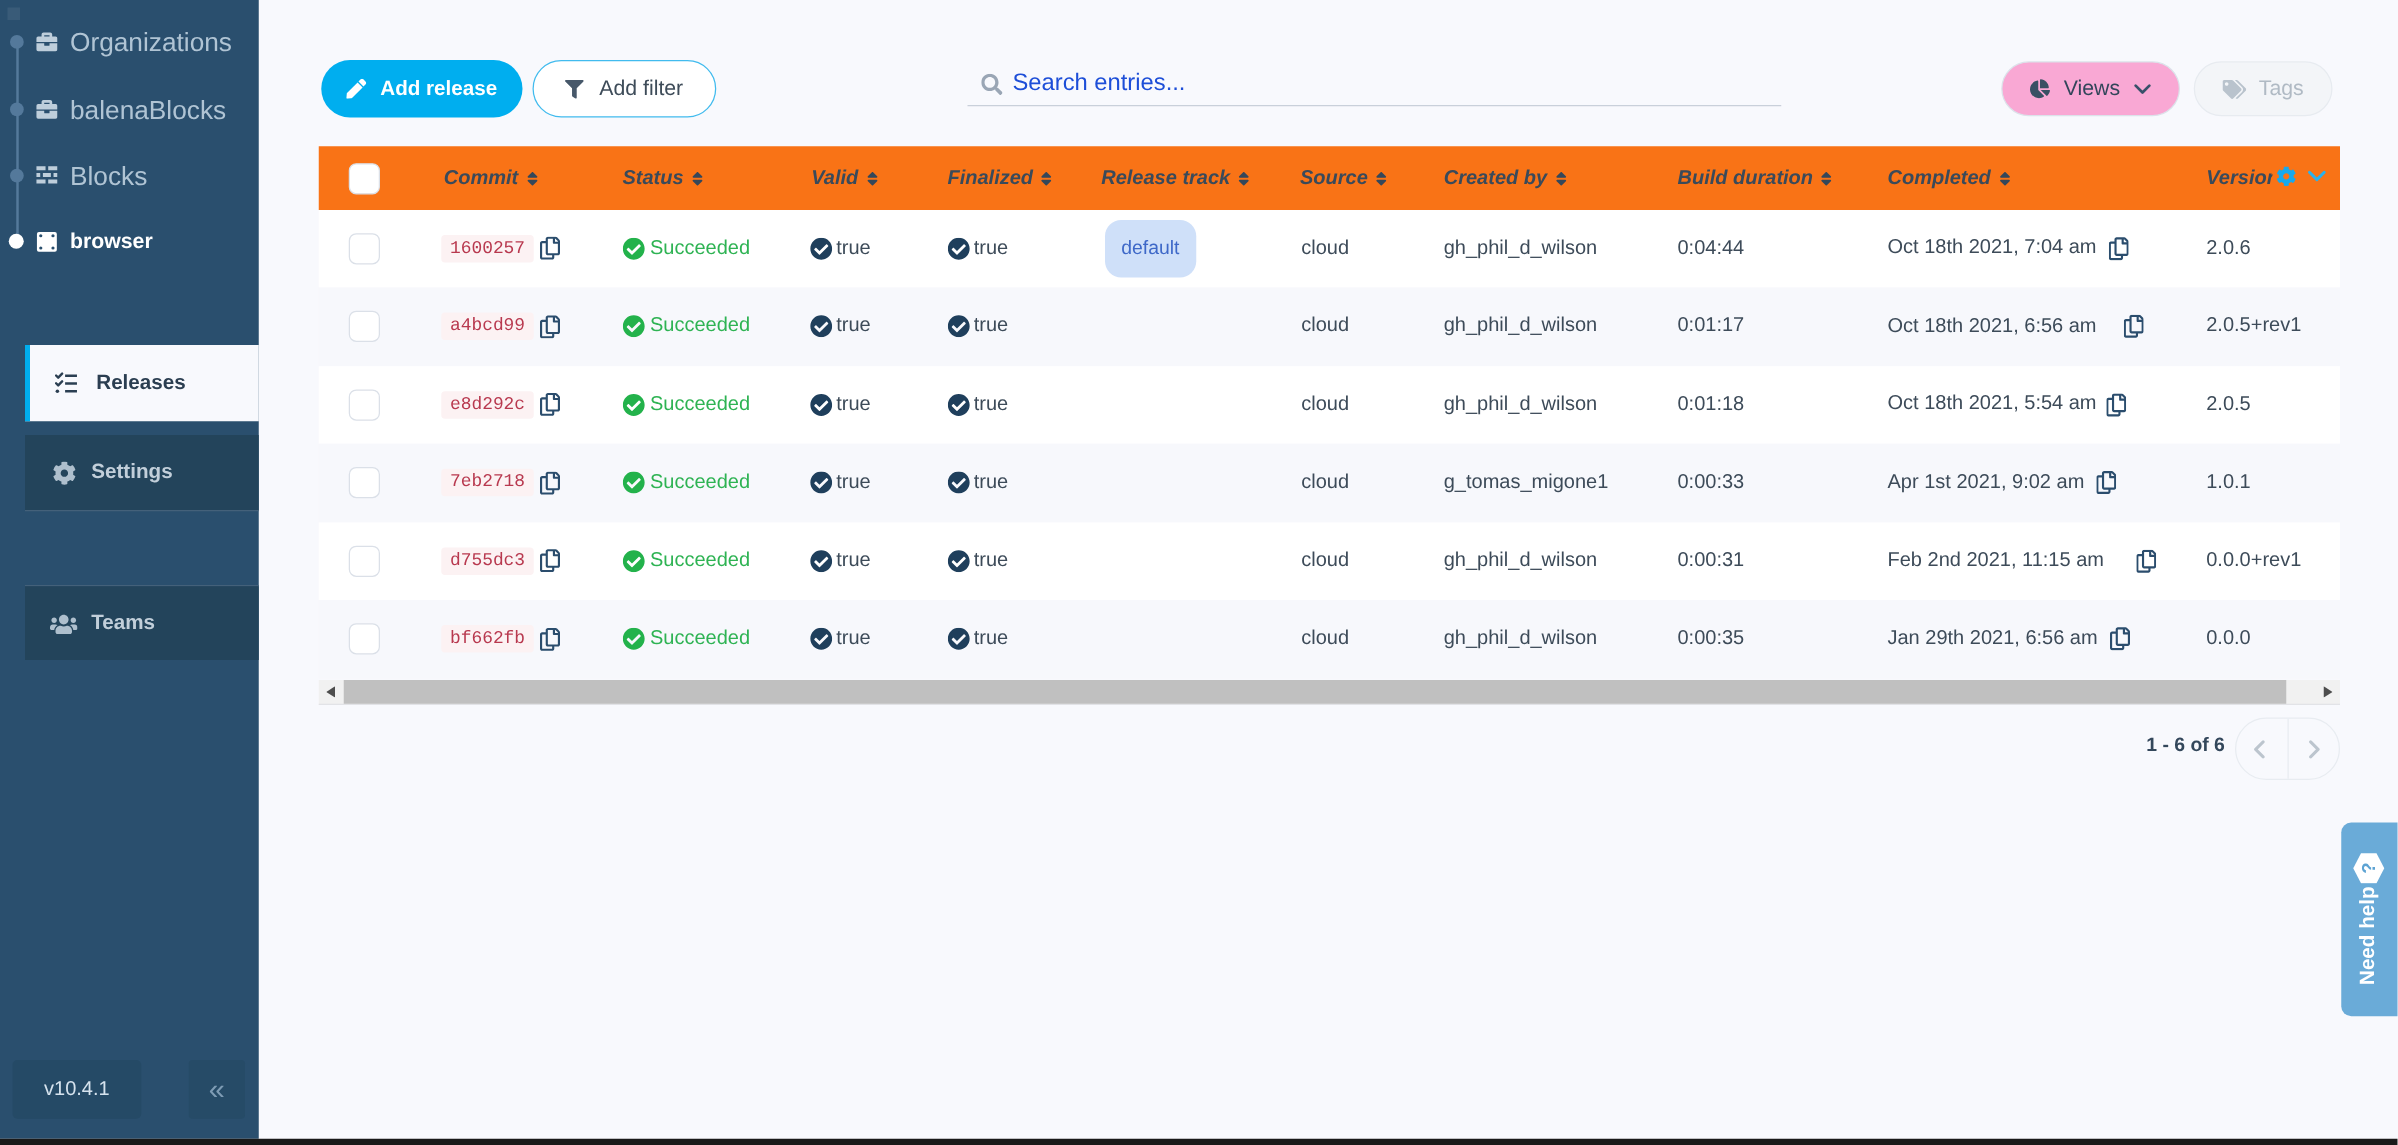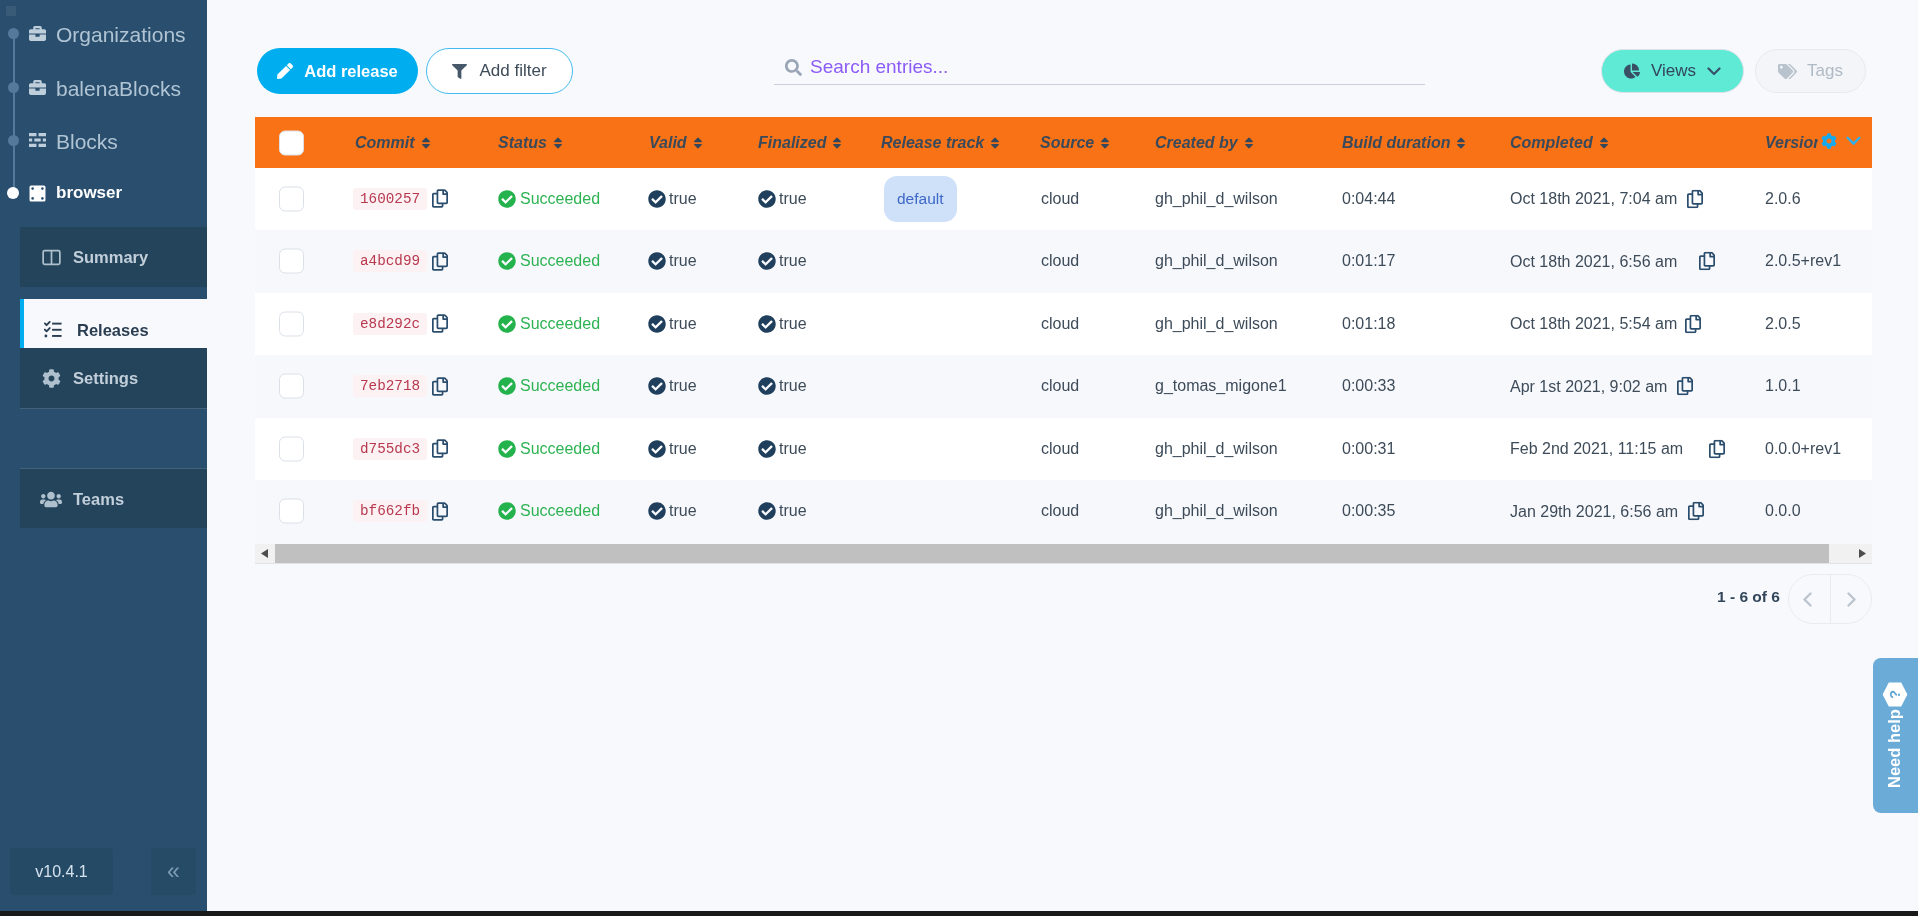--- a/index.html
+++ b/index.html
@@ -20,25 +20,25 @@
 .mitem.sel .mlabel { color:#2b3e51; }
 .mdiv { position:absolute; left:20px; width:187px; height:1px; background:#44617a; }
 #verbox { position:absolute; left:10px; top:848px; width:103px; height:47px; background:#254a66; border-radius:4px; color:#d6e3ee; font-size:16px; display:flex; align-items:center; justify-content:center; }
 #collbtn { position:absolute; left:151px; top:848px; width:45px; height:47px; background:#264b67; border-radius:3px; color:#7e9cb4; font-size:23px; display:flex; align-items:center; justify-content:center; }
 
 #bottombar { position:absolute; left:0; top:911px; width:1918px; height:5px; background:#191919; }
 
 .pill { position:absolute; border-radius:23px; display:flex; align-items:center; justify-content:center; font-size:17px; }
 #addrelease { left:257px; top:48px; width:161px; height:46px; background:#00aeef; color:#ffffff; font-weight:bold; gap:11px; font-size:16.5px; }
 #addfilter { left:426px; top:48px; width:147px; height:46px; background:#ffffff; border:1px solid #41bbee; color:#3e4c59; gap:12px; }
-#viewsbtn { left:1601px; top:49px; width:143px; height:44px; background:#5eead4; border:1px solid #dce2ea; color:#33455a; gap:11px; }
+#viewsbtn { left:1601px; top:49px; width:143px; height:44px; background:#f9a8d4; border:1px solid #dce2ea; color:#33455a; gap:11px; }
 #tagsbtn { left:1755px; top:49px; width:111px; height:44px; background:#f3f5f8; border:1px solid #e7ebf0; color:#b0bac4; gap:10px; }
 #searchwrap { position:absolute; left:774px; top:50px; width:651px; height:35px; border-bottom:1px solid #c9d0da; }
 #searchwrap svg { position:absolute; left:11px; top:9px; }
-#searchwrap .ph { position:absolute; left:36px; top:6px; font-size:19px; color:#8b5cf6; }
+#searchwrap .ph { position:absolute; left:36px; top:6px; font-size:19px; color:#1d4ed8; }
 
 #thead { position:absolute; left:255px; top:117px; width:1617px; height:51px; background:#f97316;font-style:italic; }
 .hcell { position:absolute; top:0; height:51px; display:flex; align-items:center; gap:6px; font-size:16px; font-weight:bold; color:#3a4a5a; white-space:nowrap; }
 .row { position:absolute; left:255px; width:1617px; height:62.5px; background:#ffffff; }
 .row.alt { background:#f7f8fc; }
 .cell { position:absolute; top:50%; transform:translateY(-50%); font-size:16px; color:#3d4b59; white-space:nowrap; display:flex; align-items:center; }
 .cbx { position:absolute; left:24px; top:50%; transform:translateY(-50%); width:25px; height:25px; background:#ffffff; border:1px solid #dbe0e8; border-radius:6px; }
 .chip { font-family:"Liberation Mono",monospace; font-size:14.3px; color:#b8394f; background:#fcf2f3; border-radius:3px; padding:3px 7px; }
 .statgrp { display:flex; align-items:center; gap:4px; color:#2eb353; }
 .truegrp { display:flex; align-items:center; gap:3px; }
@@ -78,28 +78,21 @@
   <div class="tlabel" style="top:130px">Blocks</div>
   <svg class="ticon" style="top:185px" viewBox="0 0 16 16">
       <rect x="0.5" y="0.5" width="15" height="15" rx="1.5" fill="#ffffff"></rect>
       <circle cx="3.4" cy="3.4" r="1.2" fill="#2a4f6e"></circle>
       <circle cx="12.6" cy="3.4" r="1.2" fill="#2a4f6e"></circle>
       <circle cx="3.4" cy="12.6" r="1.2" fill="#2a4f6e"></circle>
       <circle cx="12.6" cy="12.6" r="1.2" fill="#2a4f6e"></circle>
     </svg>
   <div class="tlabel on" style="top:183px">browser</div>
 
-  <div class="mitem" style="top:227px; height:60px;">
-    <svg class="micon" viewBox="0 0 20 20" fill="none" stroke="#aebfcd" stroke-width="1.8">
-        <rect x="1.2" y="2.8" width="17.6" height="14.4" rx="1.6"></rect>
-        <line x1="10" y1="2.8" x2="10" y2="17.2"></line>
-      </svg>
-    <div class="mlabel">Summary</div>
-  </div>
-  <div class="mitem sel" style="top:276px; height:61px;margin-top:23px;">
+  <div class="mitem sel" style="top:276px; height:61px;">
     <svg class="micon" style="left:20px" viewBox="0 0 20 20" fill="none" stroke="#2b3f52" stroke-width="2">
         <path d="M0.9 3.6l1.8 1.8L6 2" stroke-linecap="round" stroke-linejoin="round"></path>
         <line x1="8.5" y1="3.8" x2="18.5" y2="3.8"></line>
         <path d="M0.9 10.1l1.8 1.8L6 8.5" stroke-linecap="round" stroke-linejoin="round"></path>
         <line x1="8.5" y1="10.3" x2="18.5" y2="10.3"></line>
         <circle cx="2" cy="16.8" r="1.5" fill="#2b3f52" stroke="none"></circle>
         <line x1="8.5" y1="16.8" x2="18.5" y2="16.8"></line>
       </svg>
     <div class="mlabel">Releases</div>
   </div>

